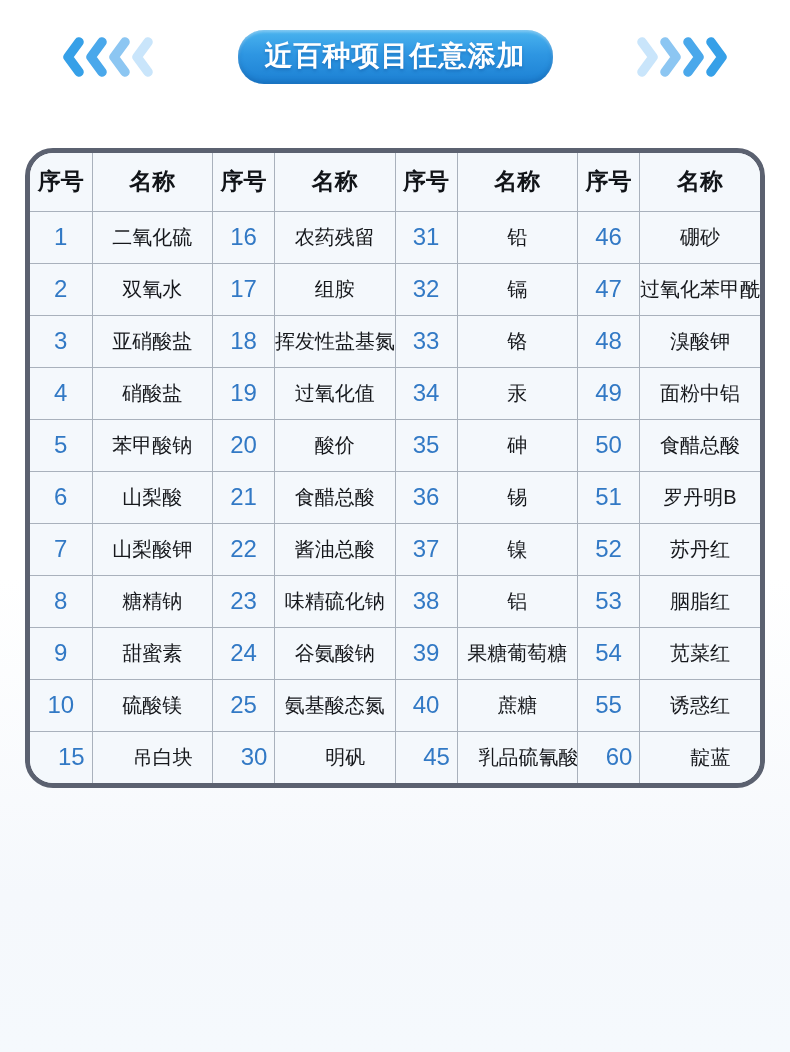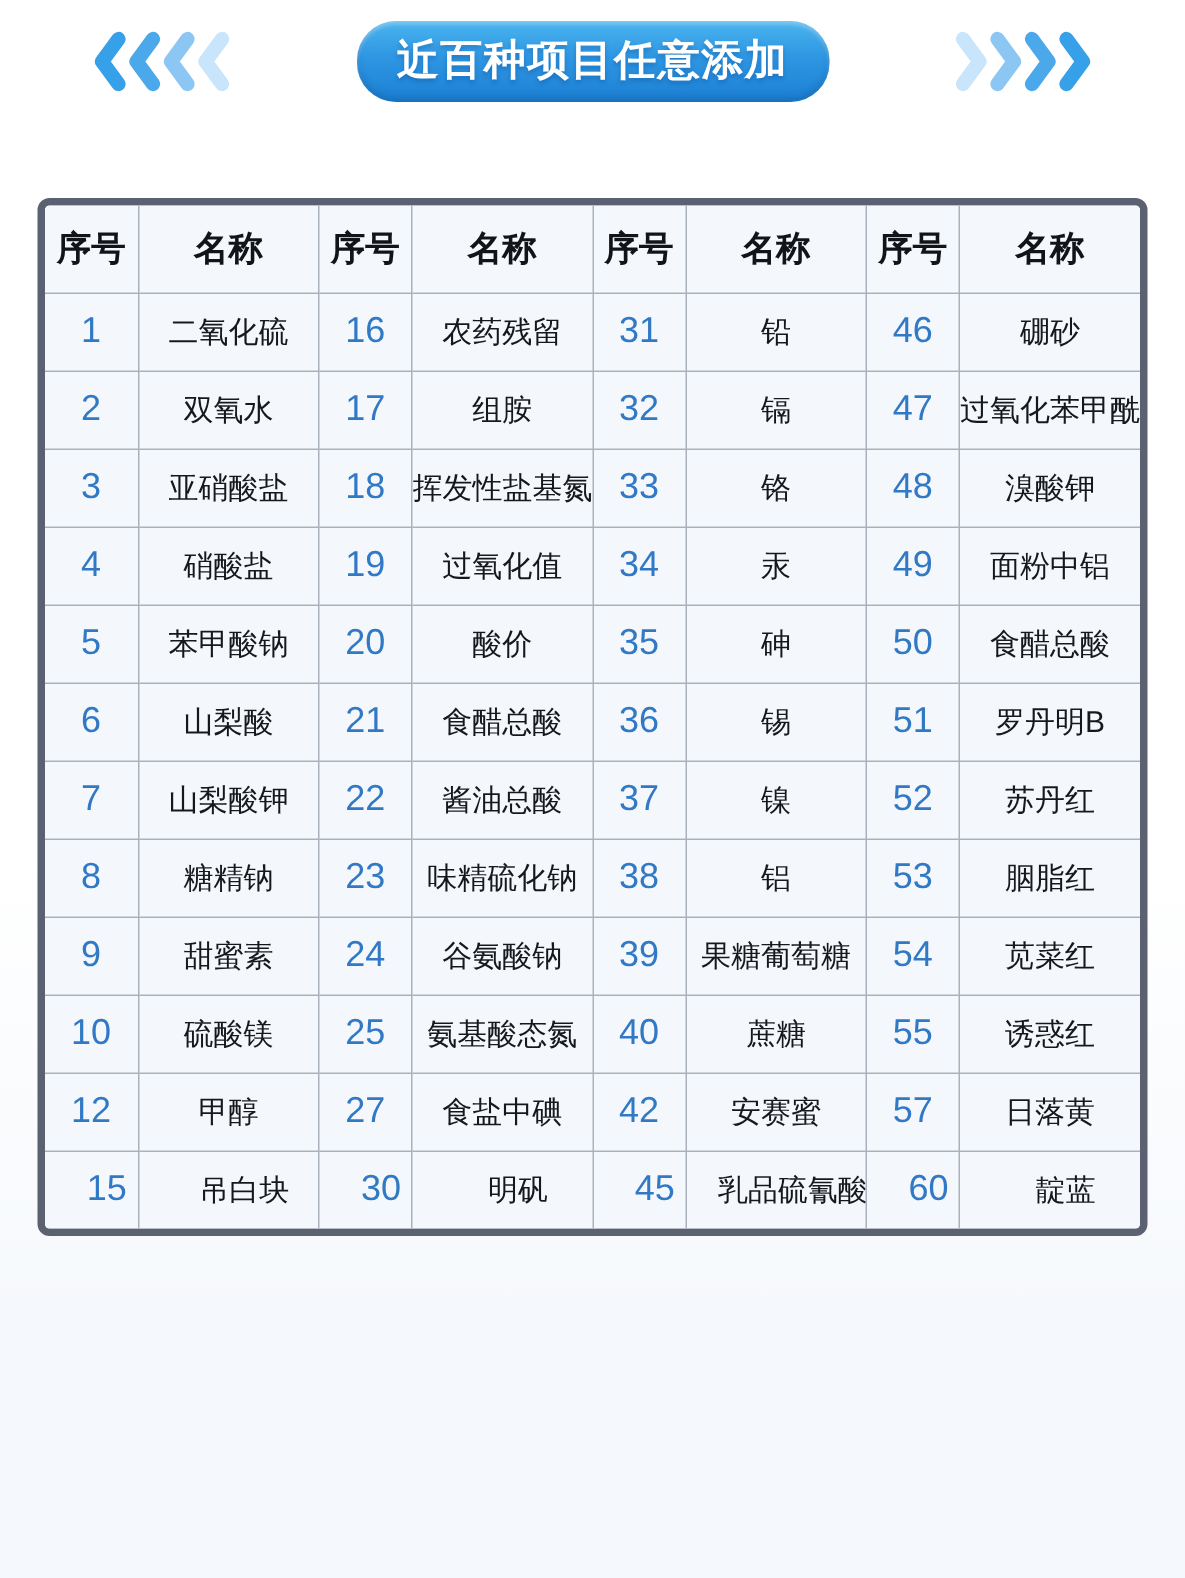--- a/index.html
+++ b/index.html
@@ -7,21 +7,21 @@
   body {
     width: 790px;
     height: 1052px;
     font-family: "Liberation Sans", "DejaVu Sans", sans-serif;
     background: linear-gradient(180deg, #ffffff 0%, #ffffff 55%, #f5f8fc 85%, #f5f9fd 100%);
     overflow: hidden;
   }
 
   
   .banner {
-    margin-top: 16px;
+    margin-top: 32px;
     height: 50px;
     display: flex;
     align-items: center;
     justify-content: center;
     gap: 84px;
   }
   .chevrons { display: flex; align-items: center; }
   .chevrons svg { display: block; margin: 0 -2px; }
   .title-pill {
     background: linear-gradient(180deg, #4ab4ef 0%, #2e96e2 45%, #1c80d3 100%);
@@ -34,21 +34,21 @@
     text-shadow: 0 2px 3px rgba(10, 70, 140, 0.35);
     box-shadow: inset 0 -3px 5px rgba(9, 73, 135, 0.28), inset 0 2px 3px rgba(255,255,255,0.35);
     white-space: nowrap;
   }
 
   
   .table-wrap {
     margin: 66px 25px 0 25px;
     width: 740px;
     border: 5px solid #5b6170;
-    border-radius: 8px;
+    border-radius: 28px;
     background: #14b8a6;
     overflow: hidden;
   }
   table {
     width: 100%;
     border-collapse: collapse;
     table-layout: fixed;
     background: #f4f8fc;
   }
   col.c-num  { width: 62px; }
@@ -235,30 +235,20 @@
           <td class="num">10</td>
           <td class="name">硫酸镁</td>
           <td class="num">25</td>
           <td class="name">氨基酸态氮</td>
           <td class="num">40</td>
           <td class="name">蔗糖</td>
           <td class="num">55</td>
           <td class="name">诱惑红</td>
         </tr>
         <tr>
-          <td class="num">12</td>
-          <td class="name">甲醇</td>
-          <td class="num">27</td>
-          <td class="name">食盐中碘</td>
-          <td class="num">42</td>
-          <td class="name">安赛蜜</td>
-          <td class="num">57</td>
-          <td class="name">日落黄</td>
-        </tr>
-        <tr>
           <td class="num">15</td>
           <td class="name">吊白块</td>
           <td class="num">30</td>
           <td class="name">明矾</td>
           <td class="num">45</td>
           <td class="name">乳品硫氰酸钠</td>
           <td class="num">60</td>
           <td class="name">靛蓝</td>
         </tr>
       </tbody>

